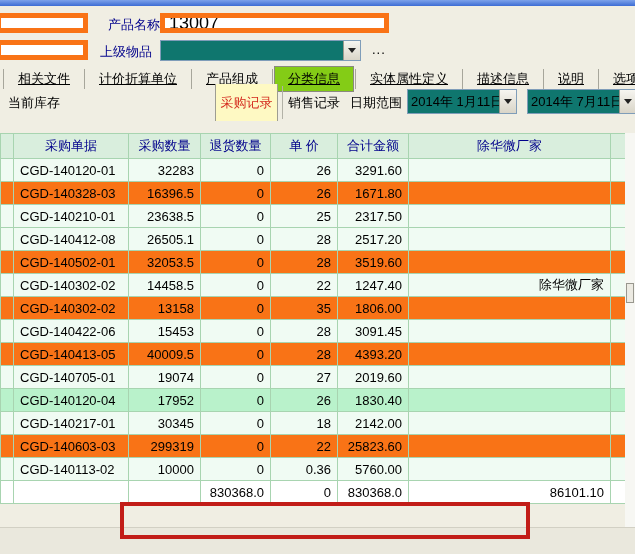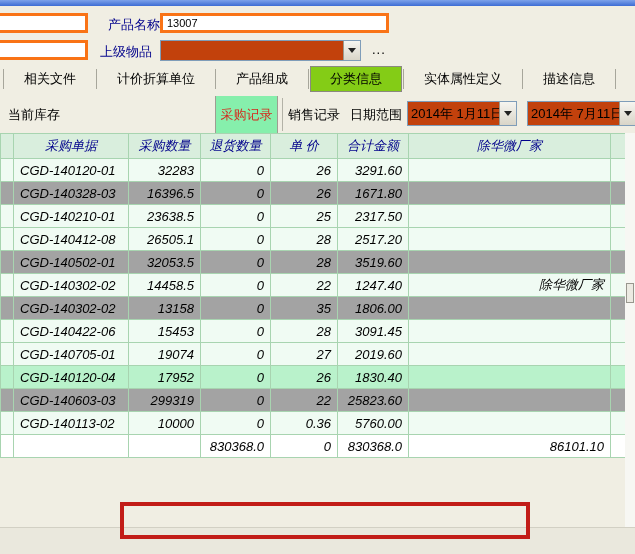--- a/index.html
+++ b/index.html
@@ -11,59 +11,59 @@
     font-size:13px; color:#000;
   }
   .titlebar {
     position:absolute; left:0; top:0; width:635px; height:6px;
     background:linear-gradient(to bottom,#7da2ea,#3c6cd4);
   }
   
   .form-area { position:absolute; left:0; top:6px; width:635px; height:56px; }
   .txt-input {
     position:absolute; height:20px; background:#fff;
-    border:3px solid #f97316; font-size:11px; padding:0 4px;
+    border:5px solid #f97316; font-size:18px; padding:0 4px;
     font-family:inherit; outline:none;
   }
   .lbl-navy { position:absolute; color:#00008b; font-size:13px; }
   .combo {
-    position:absolute; background:#c2410c; border:1px solid #7f9db9;
+    position:absolute; background:#0f766e; border:1px solid #7f9db9;
     display:flex; align-items:center; overflow:hidden;
   }
   .combo .combo-text { flex:1; padding:0 3px; white-space:nowrap; overflow:hidden; font-size:13px; }
   .combo-btn {
     width:17px; align-self:stretch; flex:none;
     background:linear-gradient(to bottom,#f6f5f0,#d9d5c8);
     border-left:1px solid #9c9a8e;
     display:flex; align-items:center; justify-content:center; cursor:default;
   }
   .arrow-down { width:0; height:0; border-left:4px solid transparent; border-right:4px solid transparent; border-top:5px solid #222; }
   .more-dots { position:absolute; font-size:13px; letter-spacing:1px; }
   
   .tab-bar {
     position:absolute; left:0; top:62px; width:635px; height:34px;
     display:flex; align-items:center; padding-left:2px;
   }
   .tabsep { width:1px; height:20px; background:#a7a69b; margin:0 1px; flex:none; }
-  .tab { padding:3px 19px; white-space:nowrap; cursor:default; }
+  .tab { padding:3px 13px; white-space:nowrap; cursor:default;text-decoration:underline; }
   .tab.sel { border:1px solid #8a897f; background:#84cc16; }
   
-  .record-bar { position:absolute; left:0; top:96px; width:517px; height:37px; }
+  .record-bar { position:absolute; left:0; top:84px; width:517px; height:37px; }
   .rb-label { position:absolute; top:10px; white-space:nowrap; }
   .purchase-box {
     position:absolute; left:215px; top:0; width:63px; height:37px;
-    background:#86efac; border-left:1px solid #9e9d92; border-right:1px solid #9e9d92;
+    background:#fef9c3; border-left:1px solid #9e9d92; border-right:1px solid #9e9d92;
     display:flex; align-items:center; justify-content:center;
     color:#d42a1e; cursor:default;
   }
   .rb-divider { position:absolute; left:282px; top:2px; width:1px; height:33px; background:#b3b2a7; }
   .date-combo { height:25px; top:5px; }
   
   .table-wrap { position:absolute; left:0; top:133px; width:625px; }
-  table { border-collapse:collapse; table-layout:fixed; width:625px; background:#a3a3a3;font-style:italic; }
+  table { border-collapse:collapse; table-layout:fixed; width:625px; background:#f97316; }
   td,th {
     border:1px solid #a8d4b0; padding:0 6px; height:23px;
     font-size:13px; overflow:hidden; white-space:nowrap; font-weight:normal;
   }
   thead th { height:25px; background:#d9eedd; color:#00008b; text-align:center; }
   tr.mint td { background:#f0fbf3; }
   tr.hl td { background:#b9f2cb; }
   td.num { text-align:right; }
   td.doc { text-align:left; }
   td.rem { text-align:right; }
@@ -236,37 +236,57 @@
         <tr class="mint">
           <td class="sel-col"></td>
           <td class="doc">CGD-140422-06</td>
           <td class="num">15453</td>
           <td class="num">0</td>
           <td class="num">28</td>
           <td class="num">3091.45</td>
           <td class="rem"></td>
           <td></td>
         </tr>
+        <tr>
+          <td class="sel-col"></td>
+          <td class="doc">CGD-140413-05</td>
+          <td class="num">40009.5</td>
+          <td class="num">0</td>
+          <td class="num">28</td>
+          <td class="num">4393.20</td>
+          <td class="rem"></td>
+          <td></td>
+        </tr>
         <tr class="mint">
           <td class="sel-col"></td>
           <td class="doc">CGD-140705-01</td>
           <td class="num">19074</td>
           <td class="num">0</td>
           <td class="num">27</td>
           <td class="num">2019.60</td>
           <td class="rem"></td>
           <td></td>
         </tr>
         <tr class="hl">
           <td class="sel-col"></td>
           <td class="doc">CGD-140120-04</td>
           <td class="num">17952</td>
           <td class="num">0</td>
           <td class="num">26</td>
           <td class="num">1830.40</td>
+          <td class="rem"></td>
+          <td></td>
+        </tr>
+        <tr class="mint">
+          <td class="sel-col"></td>
+          <td class="doc">CGD-140217-01</td>
+          <td class="num">30345</td>
+          <td class="num">0</td>
+          <td class="num">18</td>
+          <td class="num">2142.00</td>
           <td class="rem"></td>
           <td></td>
         </tr>
         <tr>
           <td class="sel-col"></td>
           <td class="doc">CGD-140603-03</td>
           <td class="num">299319</td>
           <td class="num">0</td>
           <td class="num">22</td>
           <td class="num">25823.60</td>

